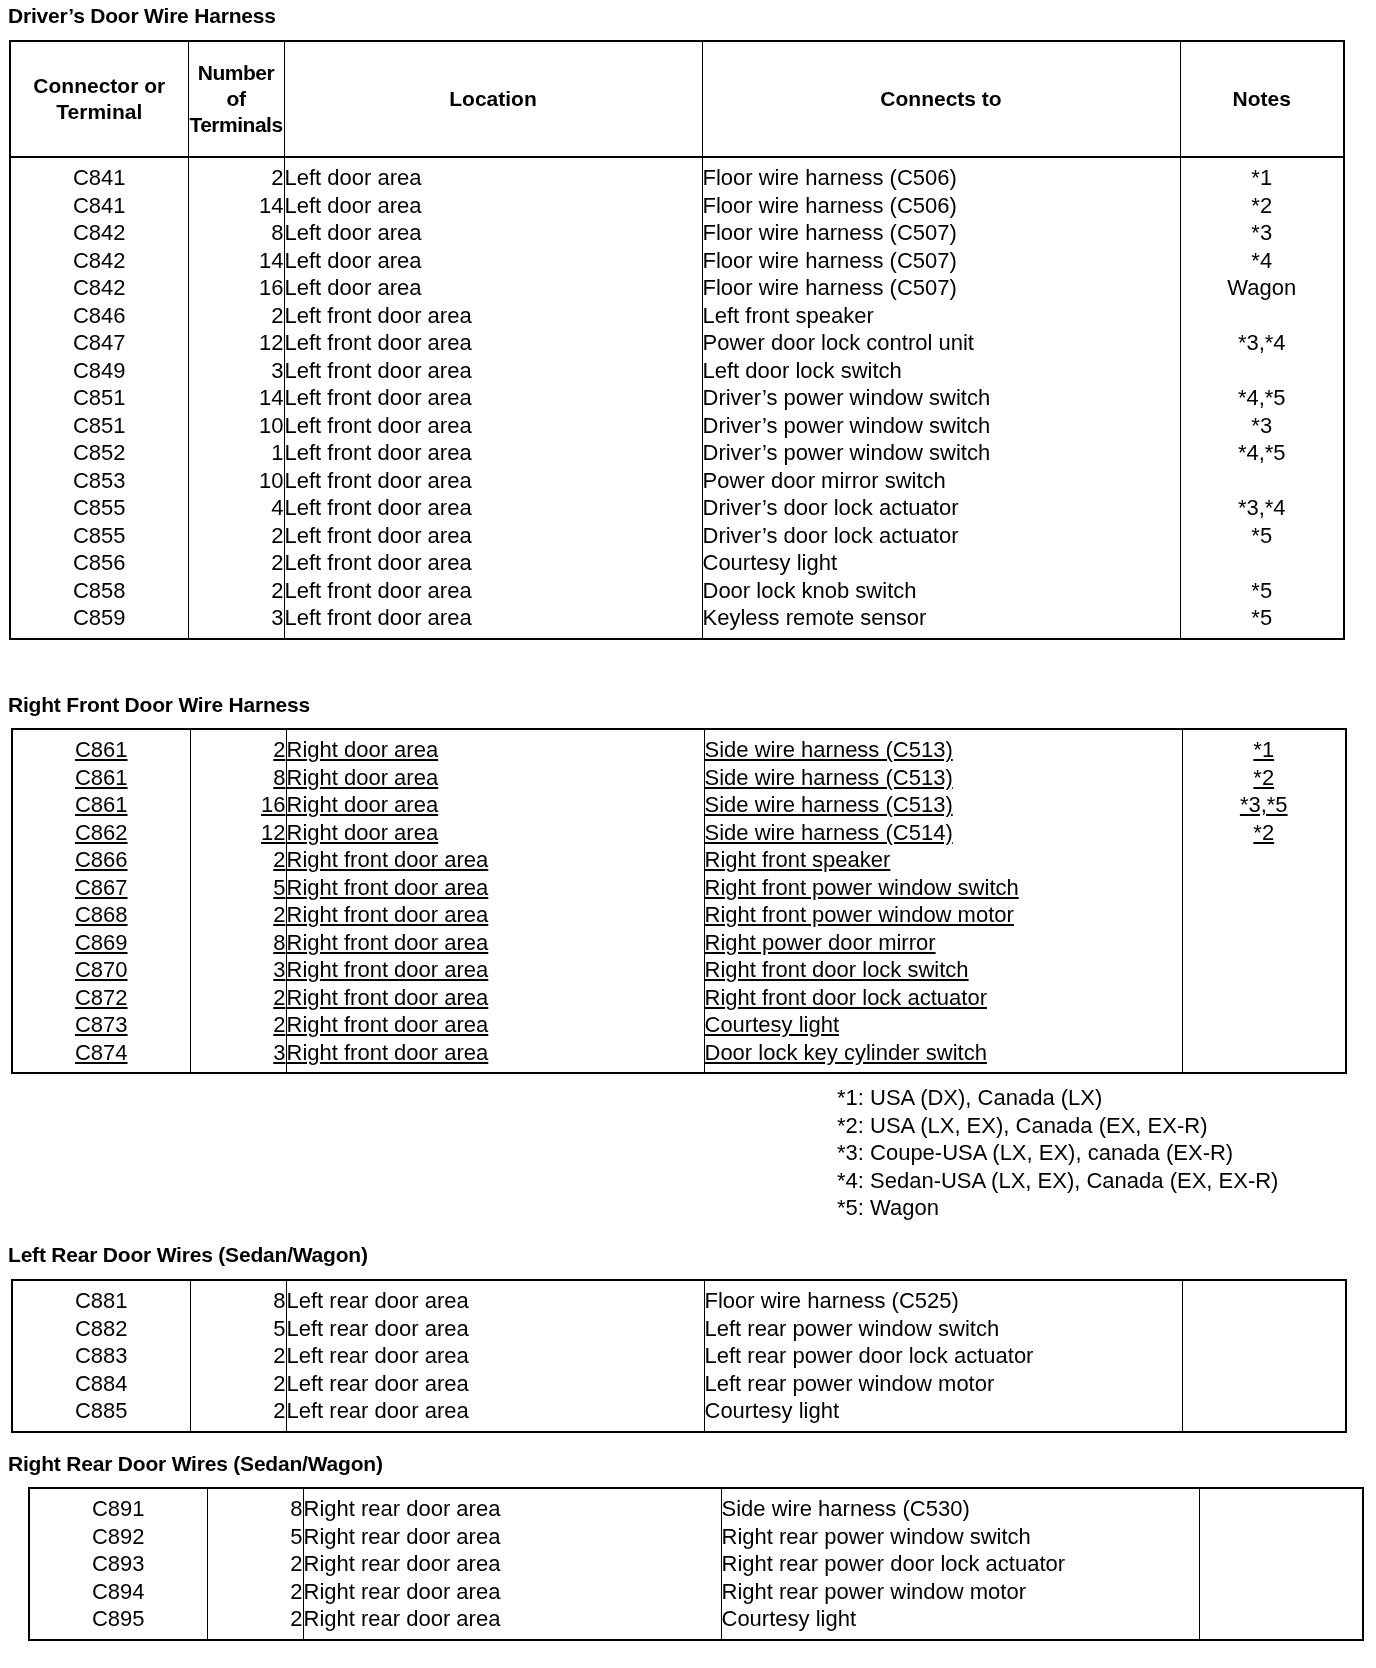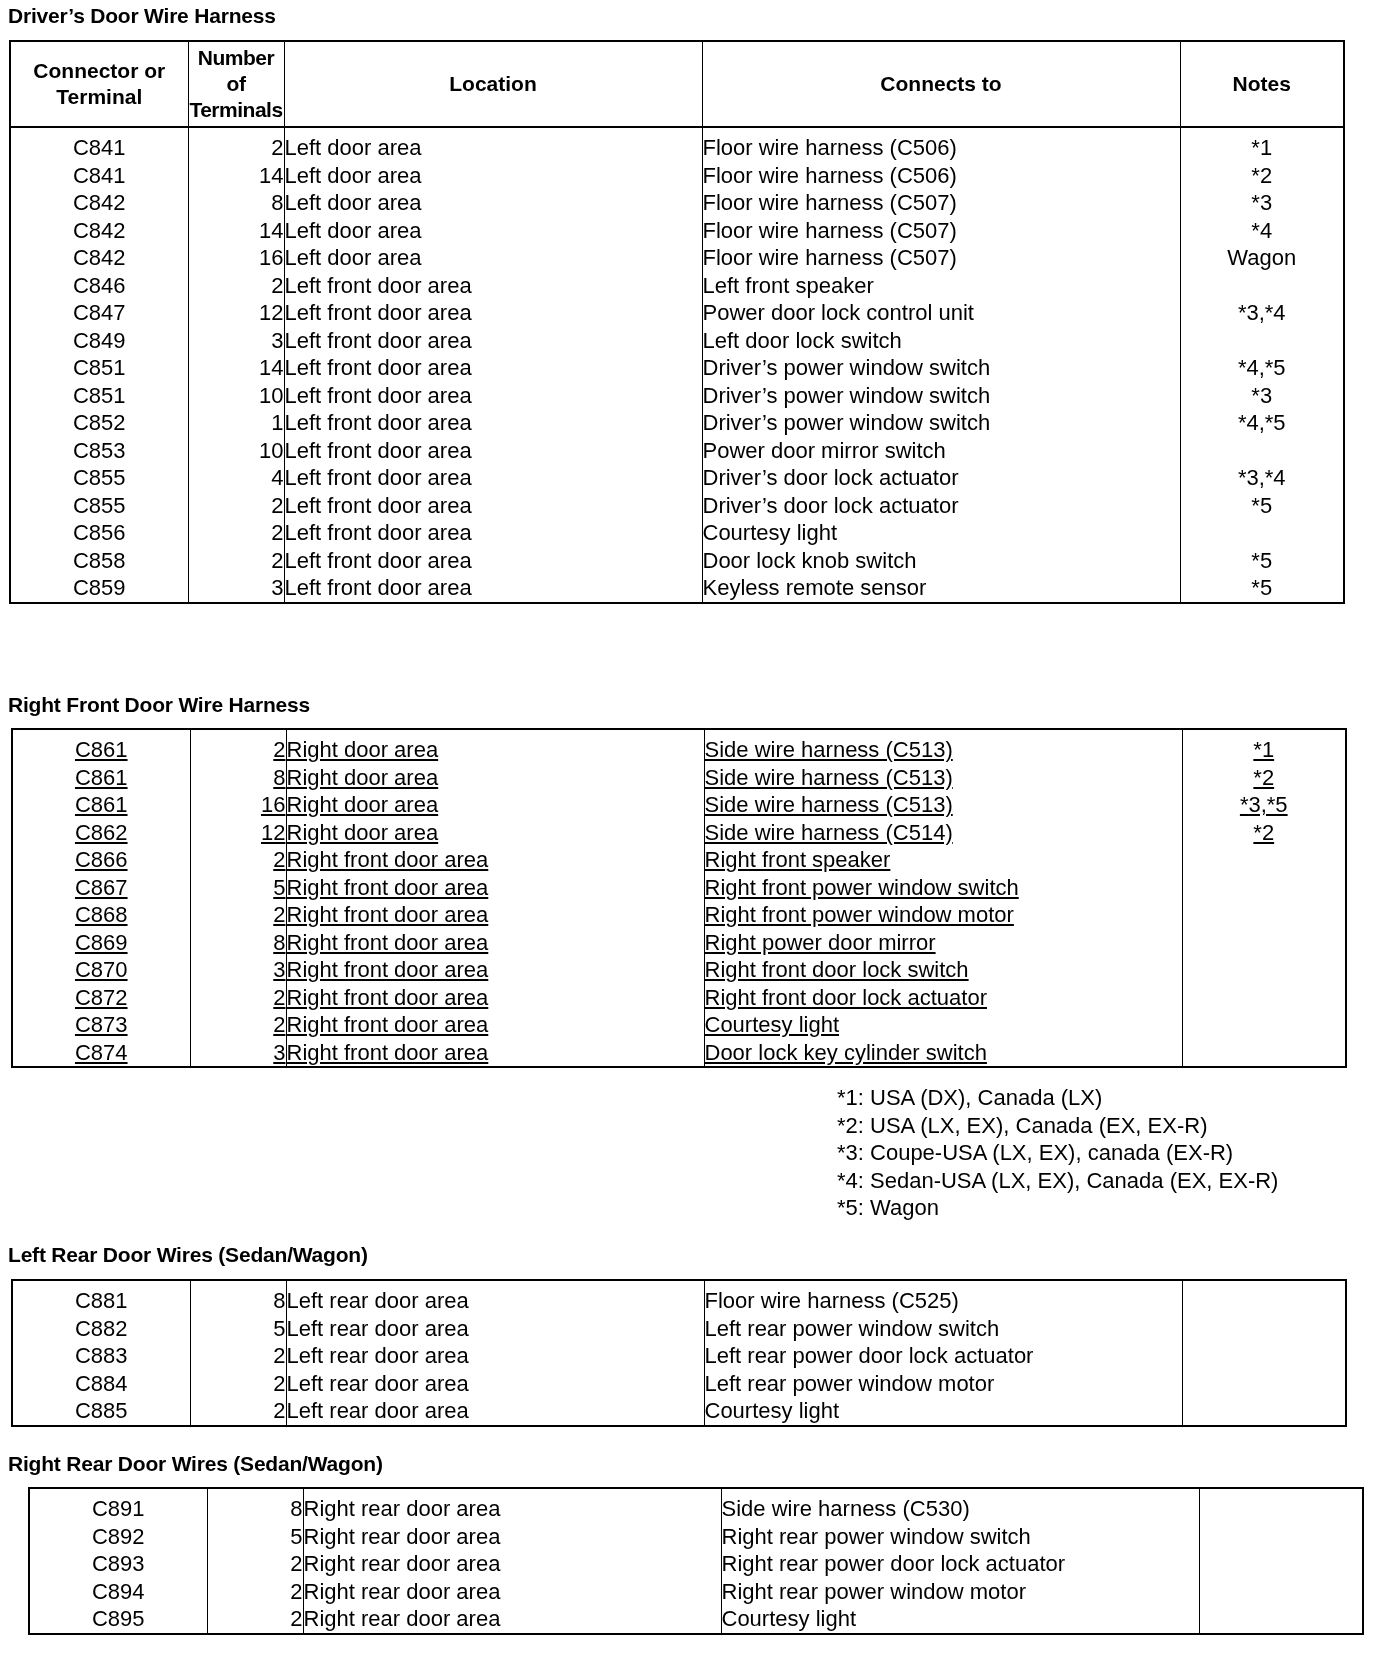--- a/index.html
+++ b/index.html
@@ -24,21 +24,21 @@
     font-weight: bold; font-size: 21px; line-height: 26px;
     border-bottom: 2px solid #000; vertical-align: middle; text-align: center;
   }
   th.num-head { font-size: 18px; line-height: 23px; letter-spacing: -0.5px; }
   td.conn { text-align: center; }
   td.num { text-align: right; padding-right: 34px; }
   td.loc { padding-left: 12px; margin-top: 28px; }
   td.to { padding-left: 16px; }
   td.notes { text-align: center; padding-left: 8px; }
   tbody tr:first-child td { padding-top: 6px; }
-  tbody tr:last-child td { }
+  tbody tr:last-child td { padding-bottom: 6px; }
   col.c1 { width: 178px; } col.c2 { width: 96px; }
   col.c3 { width: 418px; } col.c4 { width: 478px; } col.c5 { width: 164px; }
   .legend {
     position: absolute; left: 837px; top: 1084px;
     font-size: 22px; line-height: 27.5px;
   }
   .legend div { white-space: nowrap; }
 </style>
 </head>
 <body>
@@ -46,21 +46,21 @@
 <div class="section-title" style="top:4px;">Driver’s Door Wire Harness</div>
 <table class="harness" style="left:9px; top:40px;">
   <colgroup>
       <col class="c1">
       <col class="c2">
       <col class="c3">
       <col class="c4">
       <col class="c5">
     </colgroup>
   <thead>
-    <tr style="height:86px;">
+    <tr style="height:116px;">
       <th style="padding:0 18px;white-space:normal;">Connector or Terminal</th>
       <th class="num-head" style="white-space:normal;">Number of Terminals</th>
       <th>Location</th>
       <th>Connects to</th>
       <th>Notes</th>
     </tr>
   </thead>
   <tbody>
       <tr>
         <td class="conn">C841</td>

